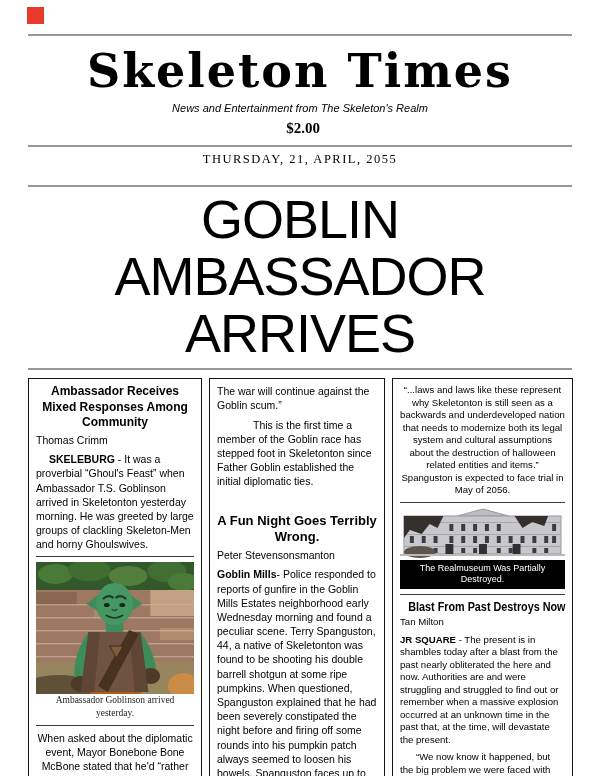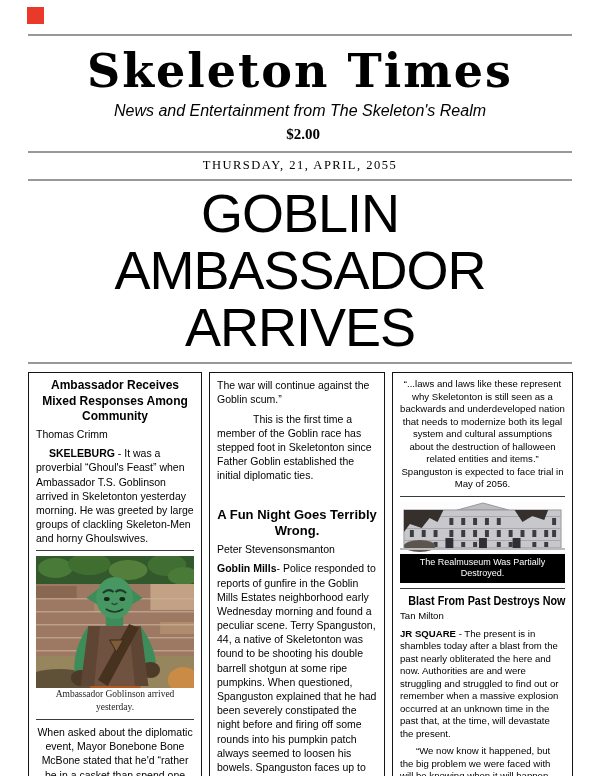--- a/index.html
+++ b/index.html
@@ -9,25 +9,25 @@
     -webkit-font-smoothing:antialiased;
   }
   .red-marker{position:absolute;left:27px;top:7px;width:17px;height:17px;background:#e8392b;}
   .mast-rule{height:2px;background:#989898;margin:0 28px;}
   .masthead{text-align:center;}
   .rule-top{margin-top:34px;}
   .paper-title{
     font-family:"DejaVu Serif","Liberation Serif",serif;font-weight:bold;
     font-size:46px;line-height:1.1;margin-top:10px;letter-spacing:2px;
   }
-  .paper-subtitle{font-style:italic;font-size:16px;margin-top:5px;}
+  .paper-subtitle{font-style:italic;font-size:11px;margin-top:5px;}
   .paper-price{font-family:"Liberation Serif","DejaVu Serif",serif;font-weight:bold;font-size:15px;margin:6px 0 8px 6px;}
   .date-line{
     font-family:"Liberation Serif","DejaVu Serif",serif;font-size:12.5px;
-    letter-spacing:1.5px;padding:5px 0 6px 0;text-align:center;
+    letter-spacing:1.5px;padding:5px 0 18px 0;text-align:center;
   }
   .headline{
     text-align:center;font-weight:normal;font-size:54px;line-height:1.06;
     letter-spacing:-1px;margin:4px 10px 6px 10px;
   }
   .columns{display:flex;gap:7px;margin:8px 27px 0 28px;align-items:stretch;}
   .col{
     border:1.5px solid #151515;box-sizing:border-box;height:462px;
     padding:5px 7px;overflow:hidden;background:#fff;
   }

